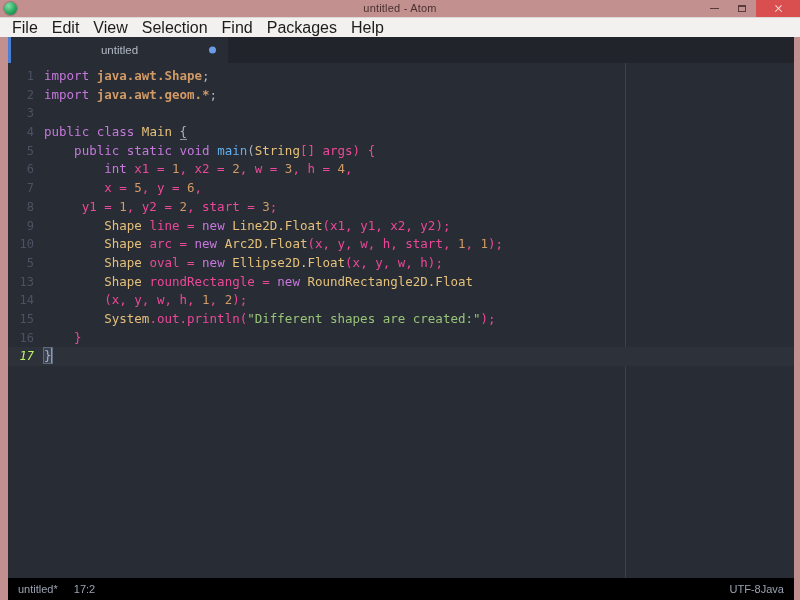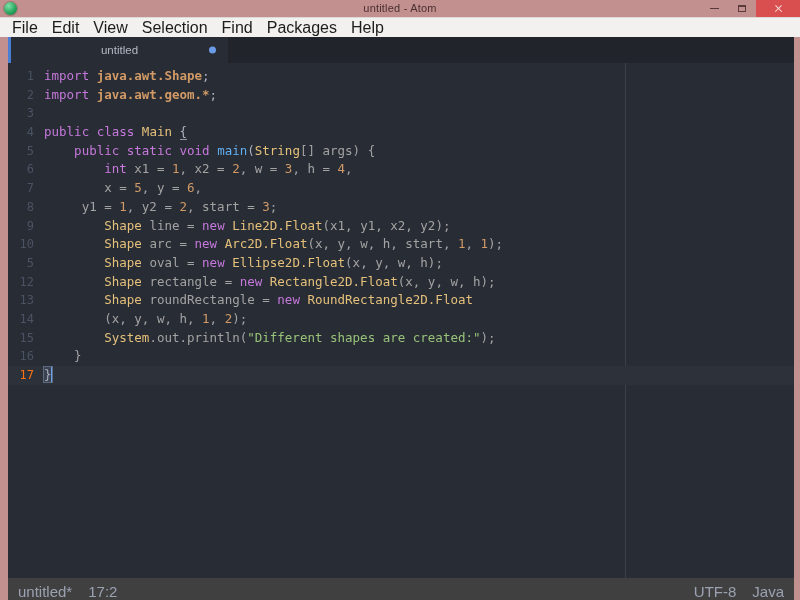--- a/index.html
+++ b/index.html
@@ -174,31 +174,31 @@
   }
   .line.active { background: #2c313a; }
   .gutter-num {
     flex: 0 0 36px;
     text-align: right;
     padding-right: 10px;
     color: #4b5263;
     font-size: 12px;
     user-select: none;
   }
-  .line.active .gutter-num { color: #f97316; }
+  .line.active .gutter-num { color: #bef264; font-style: italic; }
   .code { flex: 1 1 auto; color: #abb2bf; }
 
   
   .kw      { color: #c678dd; }   
   .type    { color: #e5c07b; }   
   .fn      { color: #61afef; }   
   .str     { color: #98c379; }   
   .num     { color: #d19a66; }   
   .pkg     { color: #d19a66; font-weight: bold; }   
-  .plain   { color: #a3a3a3; }
+  .plain   { color: #ec4899; }
   .punc    { color: #abb2bf; }
 
   .bracket-match {
     border-bottom: 1px solid #8f98a8;
   }
   .bracket-box {
     outline: 1px solid #5e6b7e;
     background: #3a4150;
   }
   .cursor {
@@ -207,29 +207,29 @@
     height: 15px;
     background: #6ca0f0;
     vertical-align: -3px;
     margin-left: -1px;
   }
 
   
   .statusbar {
     height: 22px;
     flex: 0 0 22px;
-    background: #404040;
-    display: flex;
-    align-items: flex-end;
-    font-size: 15px;
+    background: #000000;
+    display: flex;
+    align-items: center;
+    font-size: 11px;
     color: #9aa2b1;
     padding: 0 10px;
   }
   .status-left  { display: flex; align-items: center; gap: 16px; }
-  .status-right { display: flex; align-items: center; gap: 16px; margin-left: auto; }
+  .status-right { display: flex; align-items: center; gap: 0; margin-left: auto; }
 </style>
 </head>
 <body>
 
 <div id="app">
 
   <div class="titlebar">
     <div class="app-logo"></div>
     <div class="title-text">untitled - Atom</div>
     <div class="wincontrols">
@@ -274,21 +274,20 @@
             <div class="line"><div class="gutter-num">2</div><div class="code"><span class="kw">import</span><span class="plain"> </span><span class="pkg">java.awt.geom.*</span><span class="punc">;</span></div></div>
             <div class="line"><div class="gutter-num">3</div><div class="code"></div></div>
             <div class="line"><div class="gutter-num">4</div><div class="code"><span class="kw">public</span><span class="plain"> </span><span class="kw">class</span><span class="plain"> </span><span class="type">Main</span><span class="plain"> </span><span class="punc bracket-match">{</span></div></div>
             <div class="line"><div class="gutter-num">5</div><div class="code"><span class="plain">    </span><span class="kw">public</span><span class="plain"> </span><span class="kw">static</span><span class="plain"> </span><span class="kw">void</span><span class="plain"> </span><span class="fn">main</span><span class="punc">(</span><span class="type">String</span><span class="plain">[] args) {</span></div></div>
             <div class="line"><div class="gutter-num">6</div><div class="code"><span class="plain">        </span><span class="kw">int</span><span class="plain"> x1 = </span><span class="num">1</span><span class="plain">, x2 = </span><span class="num">2</span><span class="plain">, w = </span><span class="num">3</span><span class="plain">, h = </span><span class="num">4</span><span class="plain">,</span></div></div>
             <div class="line"><div class="gutter-num">7</div><div class="code"><span class="plain">        x = </span><span class="num">5</span><span class="plain">, y = </span><span class="num">6</span><span class="plain">,</span></div></div>
             <div class="line"><div class="gutter-num">8</div><div class="code"><span class="plain">     y1 = </span><span class="num">1</span><span class="plain">, y2 = </span><span class="num">2</span><span class="plain">, start = </span><span class="num">3</span><span class="plain">;</span></div></div>
             <div class="line"><div class="gutter-num">9</div><div class="code"><span class="plain">        </span><span class="type">Shape</span><span class="plain"> line = </span><span class="kw">new</span><span class="plain"> </span><span class="type">Line2D.Float</span><span class="plain">(x1, y1, x2, y2);</span></div></div>
             <div class="line"><div class="gutter-num">10</div><div class="code"><span class="plain">        </span><span class="type">Shape</span><span class="plain"> arc = </span><span class="kw">new</span><span class="plain"> </span><span class="type">Arc2D.Float</span><span class="plain">(x, y, w, h, start, </span><span class="num">1</span><span class="plain">, </span><span class="num">1</span><span class="plain">);</span></div></div>
             <div class="line"><div class="gutter-num">5</div><div class="code"><span class="plain">        </span><span class="type">Shape</span><span class="plain"> oval = </span><span class="kw">new</span><span class="plain"> </span><span class="type">Ellipse2D.Float</span><span class="plain">(x, y, w, h);</span></div></div>
-            <div class="line"><div class="gutter-num">12</div><div class="code"><span class="plain">        </span><span class="type">Shape</span><span class="plain"> rectangle = </span><span class="kw">new</span><span class="plain"> </span><span class="type">Rectangle2D.Float</span><span class="plain">(x, y, w, h);</span></div></div>
             <div class="line"><div class="gutter-num">13</div><div class="code"><span class="plain">        </span><span class="type">Shape</span><span class="plain"> roundRectangle = </span><span class="kw">new</span><span class="plain"> </span><span class="type">RoundRectangle2D.Float</span></div></div>
             <div class="line"><div class="gutter-num">14</div><div class="code"><span class="plain">        (x, y, w, h, </span><span class="num">1</span><span class="plain">, </span><span class="num">2</span><span class="plain">);</span></div></div>
             <div class="line"><div class="gutter-num">15</div><div class="code"><span class="plain">        </span><span class="type">System</span><span class="plain">.out.println(</span><span class="str">"Different shapes are created:"</span><span class="plain">);</span></div></div>
             <div class="line"><div class="gutter-num">16</div><div class="code"><span class="plain">    }</span></div></div>
             <div class="line active"><div class="gutter-num">17</div><div class="code"><span class="punc bracket-box">}</span><span class="cursor"></span></div></div>
           </div>
       </div>
 
       <div class="statusbar">
         <div class="status-left">

